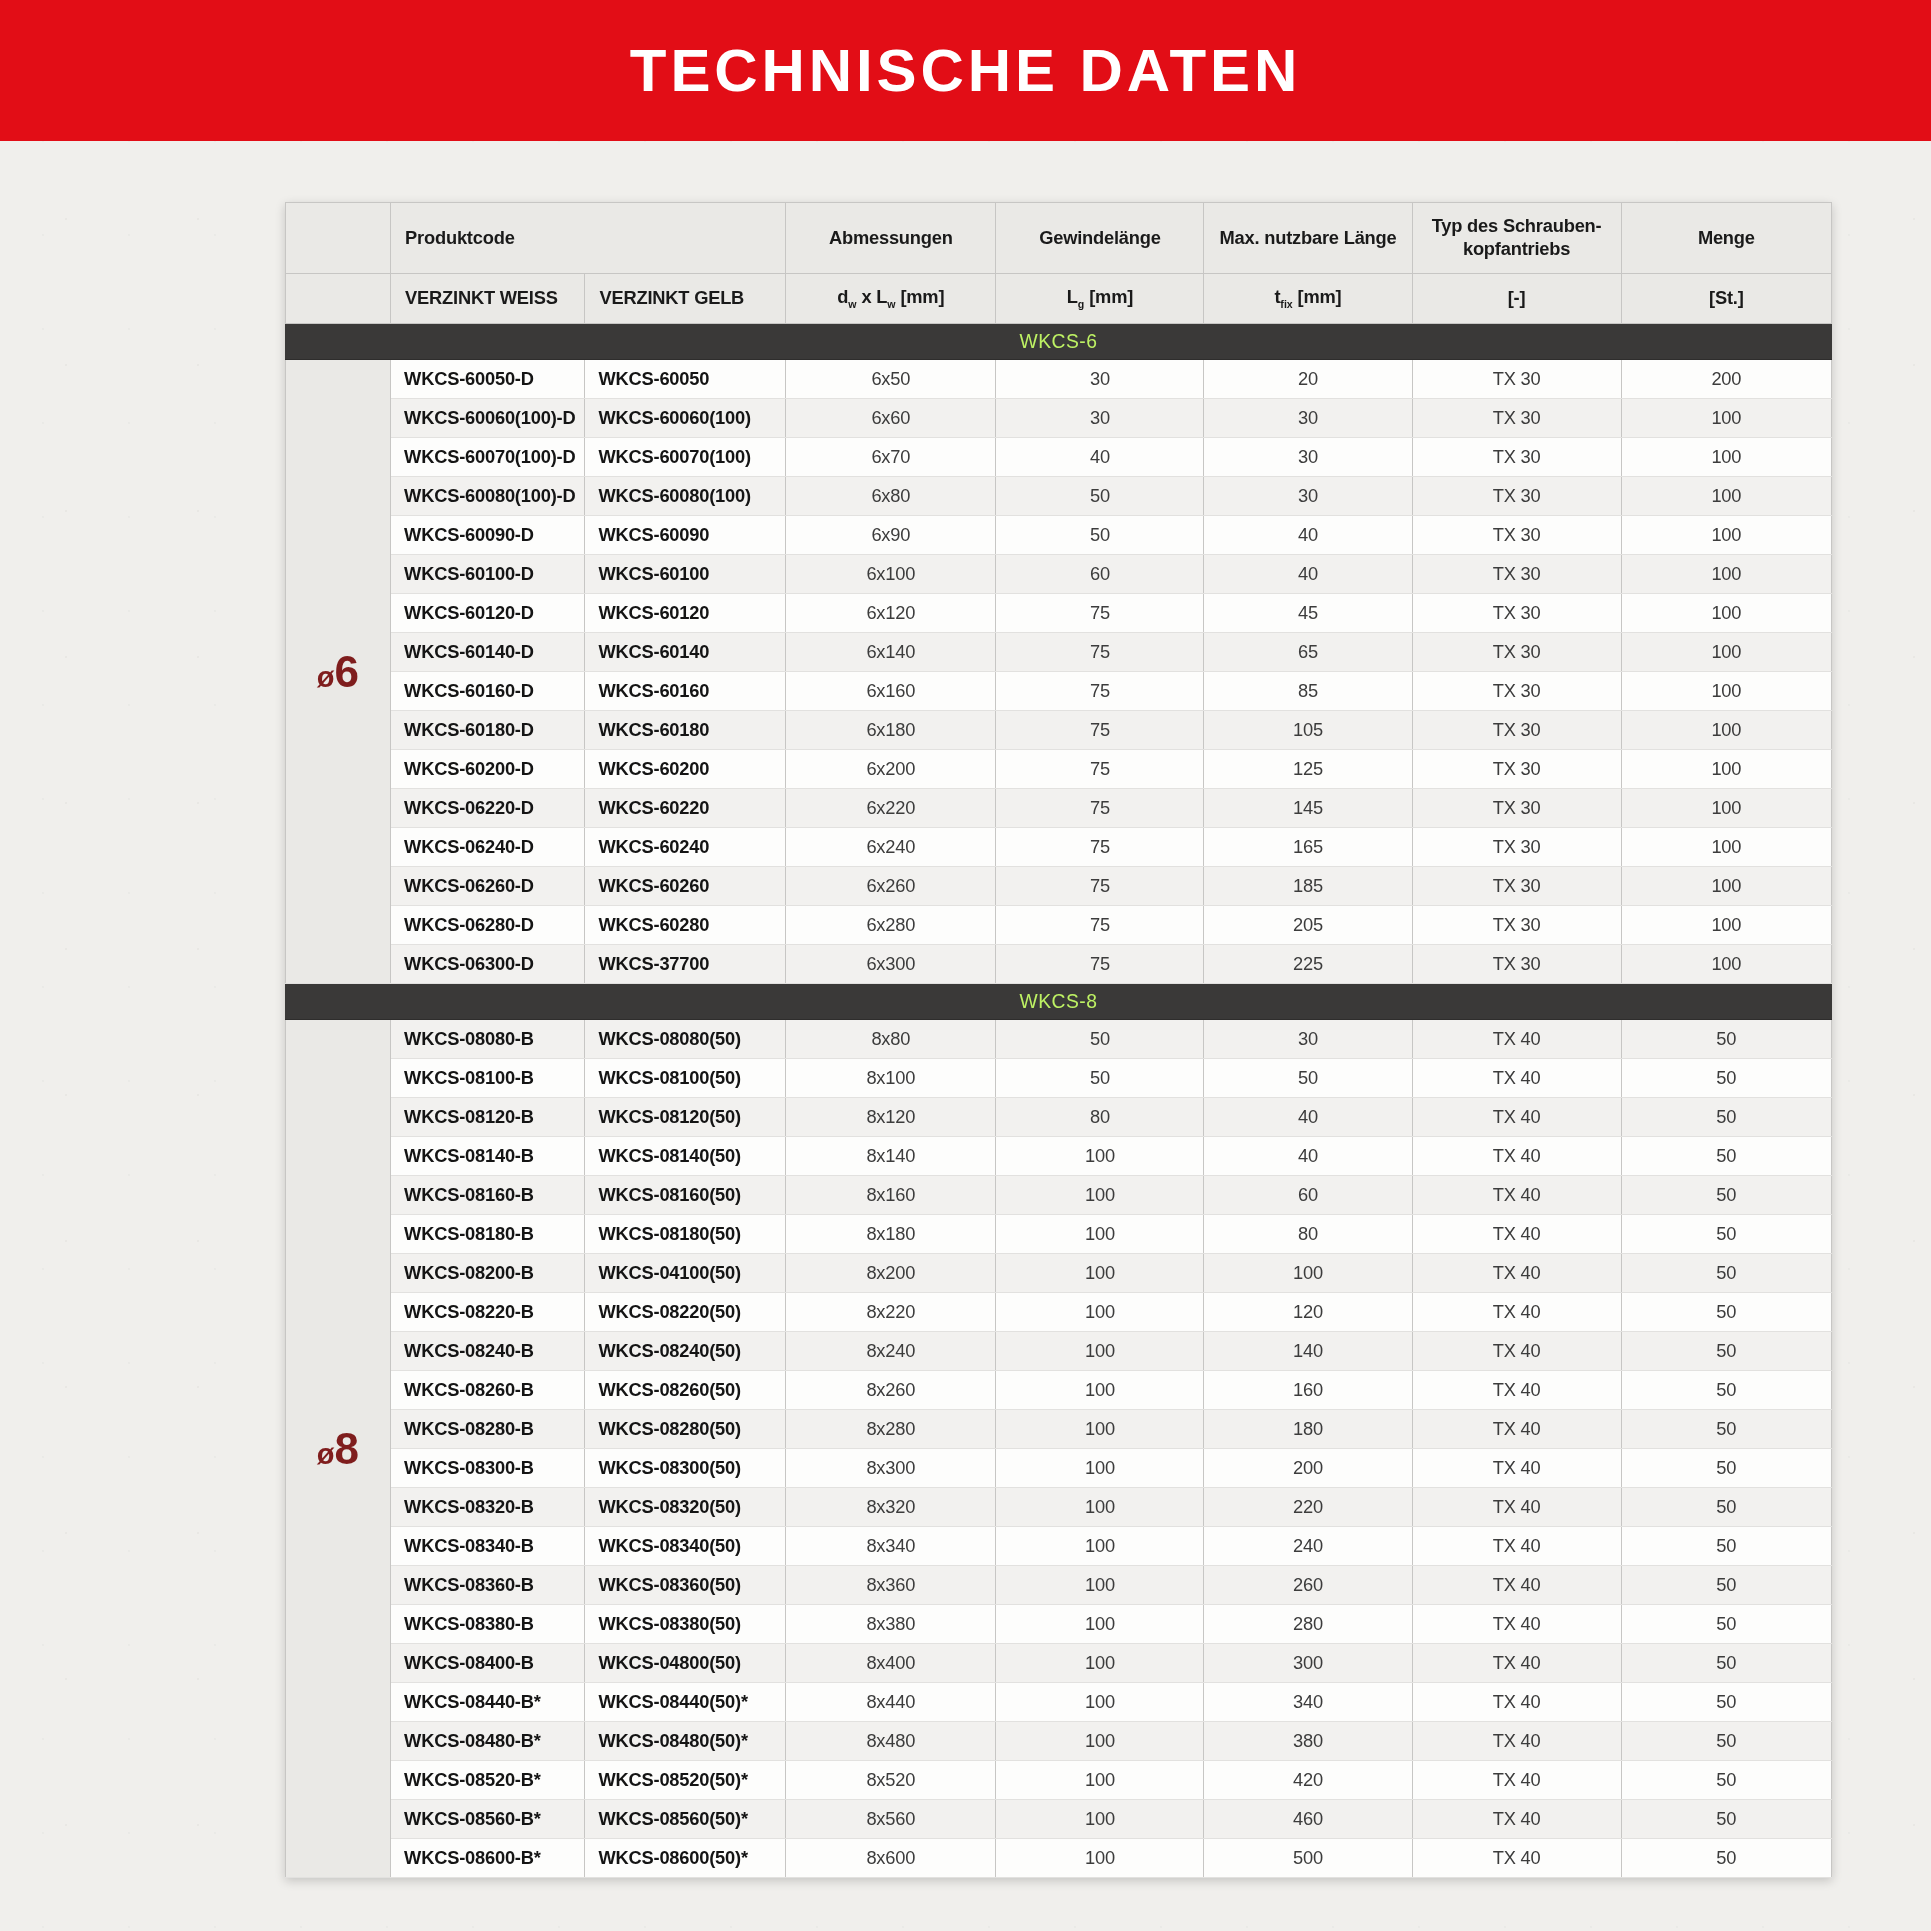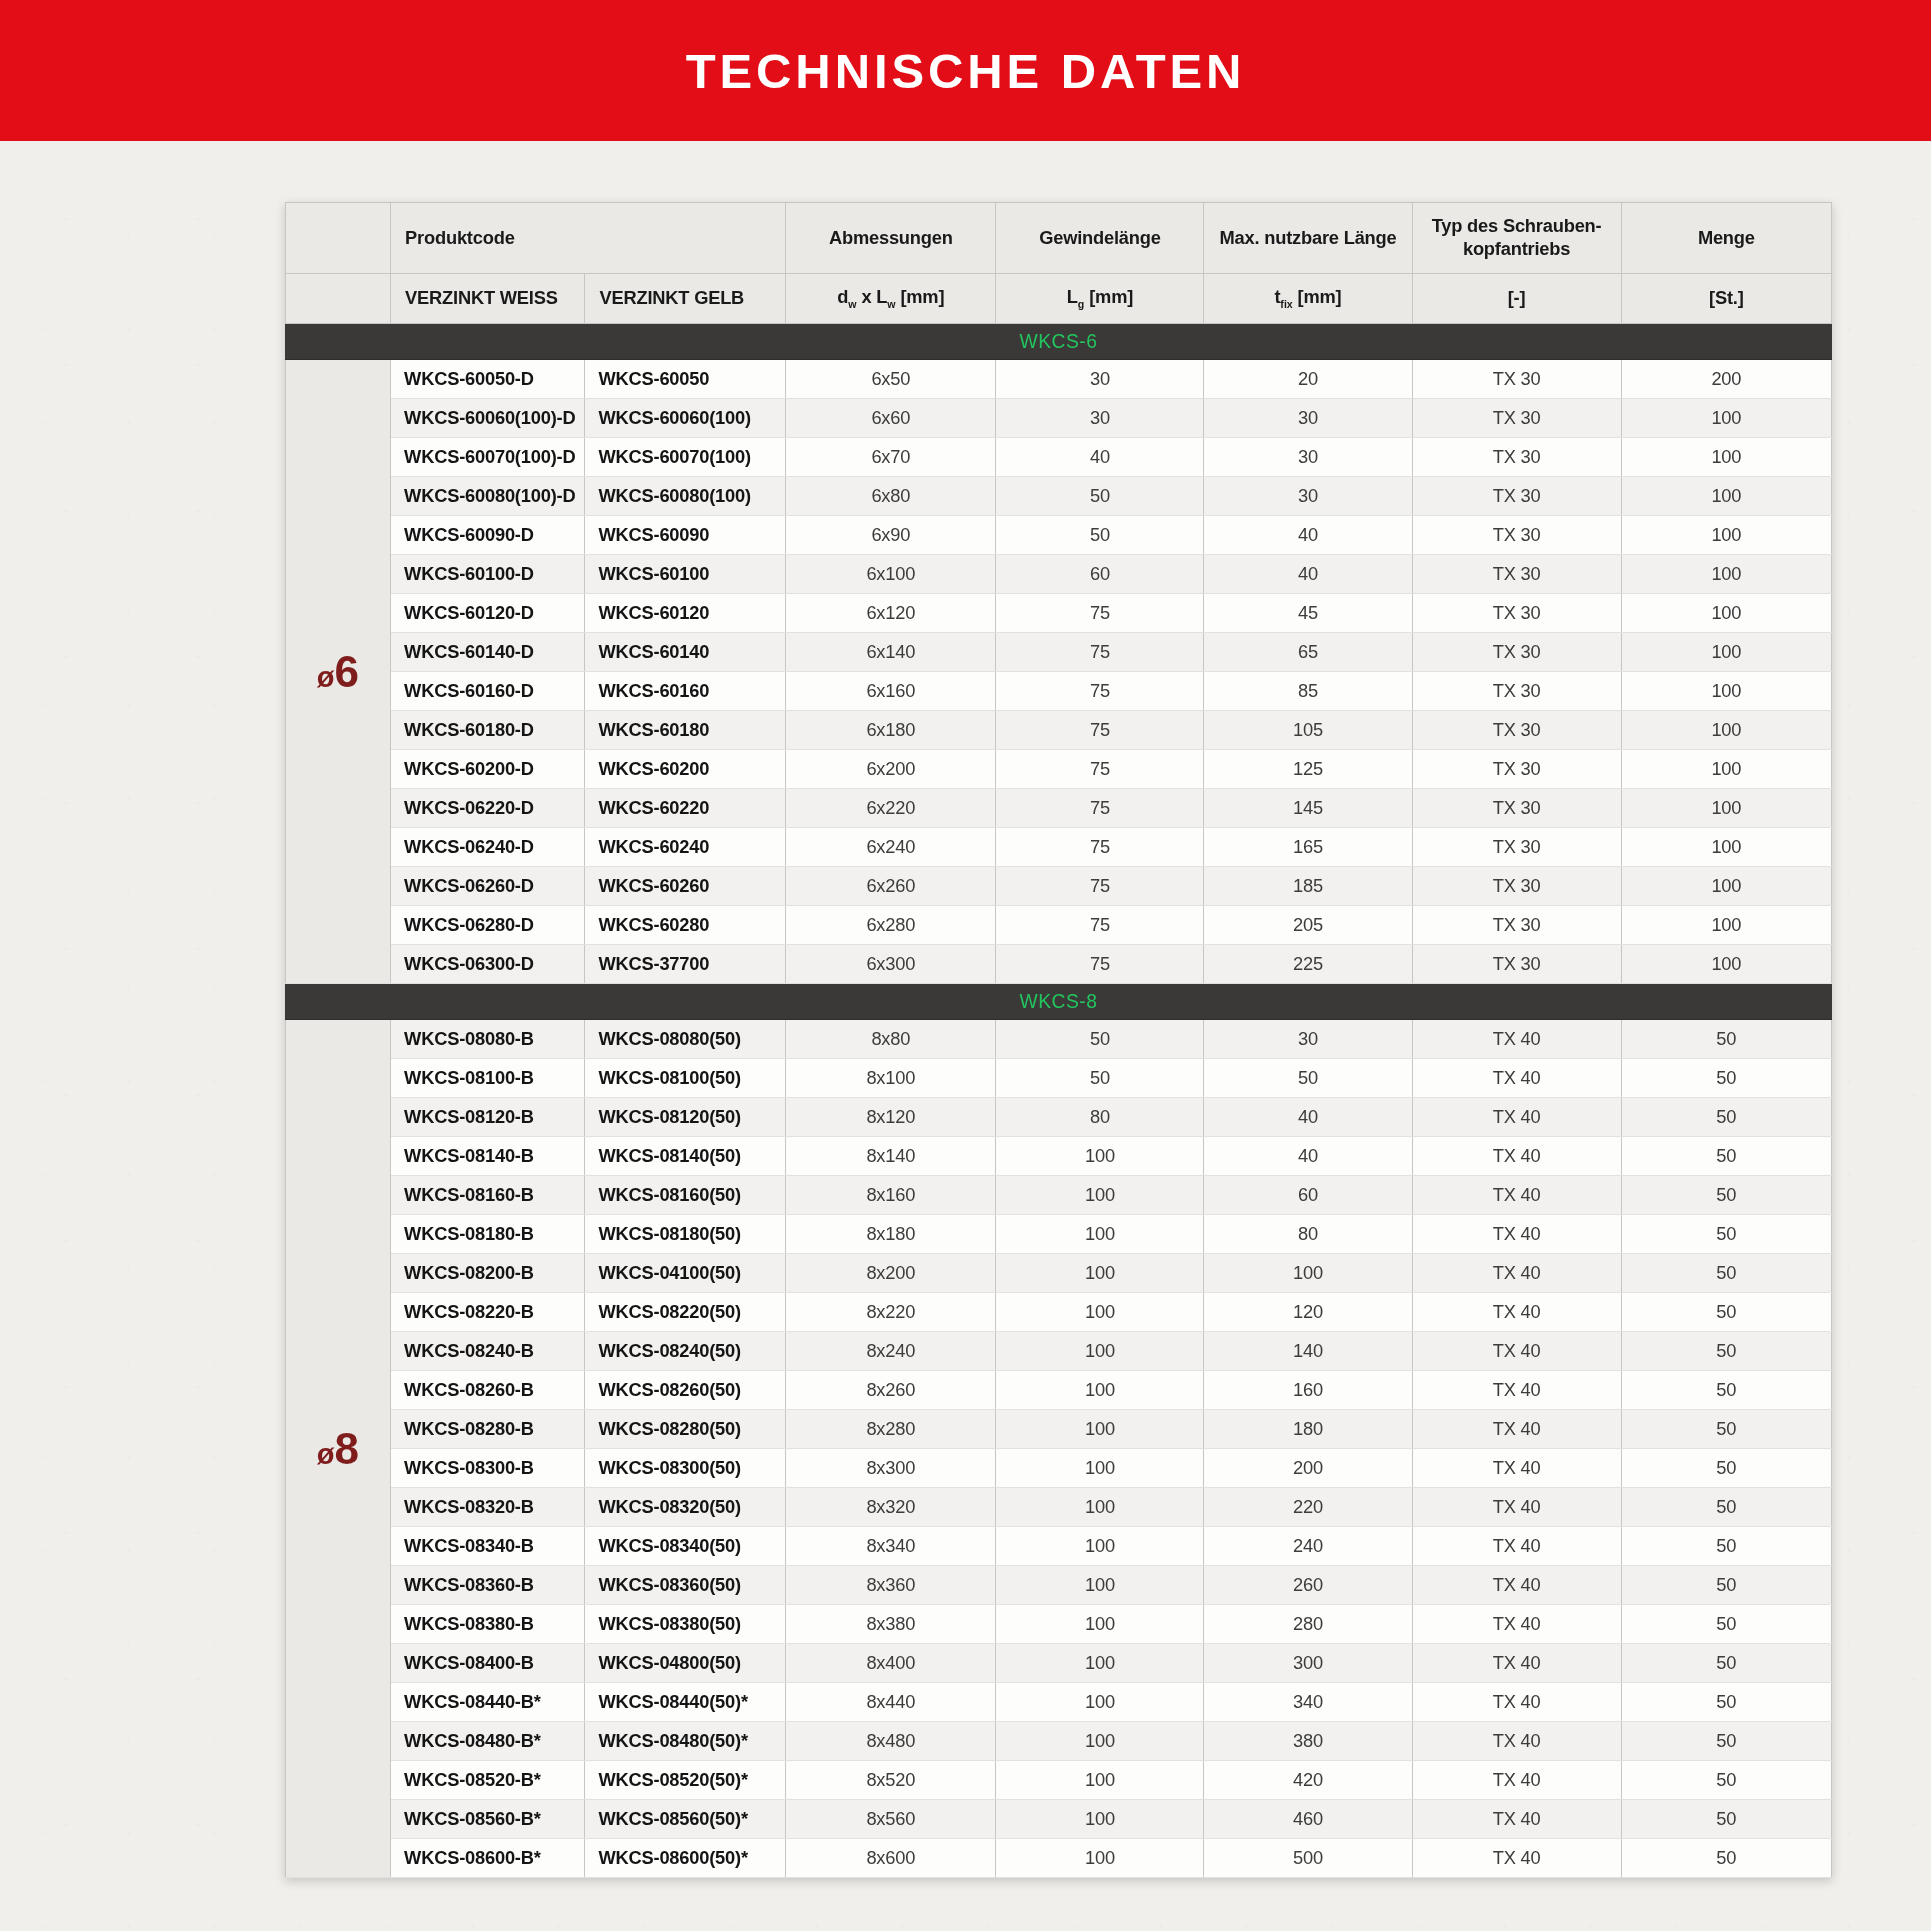--- a/index.html
+++ b/index.html
@@ -22,21 +22,21 @@
   .banner {
     position: absolute;
     top: 0; left: 0;
     width: 1931px; height: 141px;
     display: flex;
     align-items: center;
     justify-content: center;
   }
   .banner h1 {
     color: #ffffff;
-    font-size: 49px;
+    font-size: 60px;
     font-weight: bold;
     letter-spacing: 3.9px;
   }
   .table-wrap {
     position: absolute;
     left: 285px;
     top: 202px;
     width: 1547px;
     box-shadow: 0 2.9px 9.7px rgba(0,0,0,0.18);
     background: #ffffff;
@@ -71,21 +71,21 @@
     line-height: 1.25;
   }
   tr.h1 th { height: 71px; font-size: 18.3px; }
   tr.h2 th { height: 50px; font-size: 18.3px; }
   th.al { text-align: left; padding-left: 14.5px; }
   sub { font-size: 10.6px; vertical-align: -4.8px; letter-spacing: 0; }
 
   tr.band td {
     height: 36px;
     background: #3a3938;
-    color: #22c55e;
+    color: #bef264;
     font-weight: normal;
     font-size: 19.3px;
     letter-spacing: 0.5px;
     border-left: 1px solid #3a3938;
     border-right: 1px solid #3a3938;
     border-top: 1.9px solid #2e2d2c;
     border-bottom: 1.9px solid #2e2d2c;
   }
   tbody td { height: 39px; }
   tr.white td { background: #fdfdfc; }

